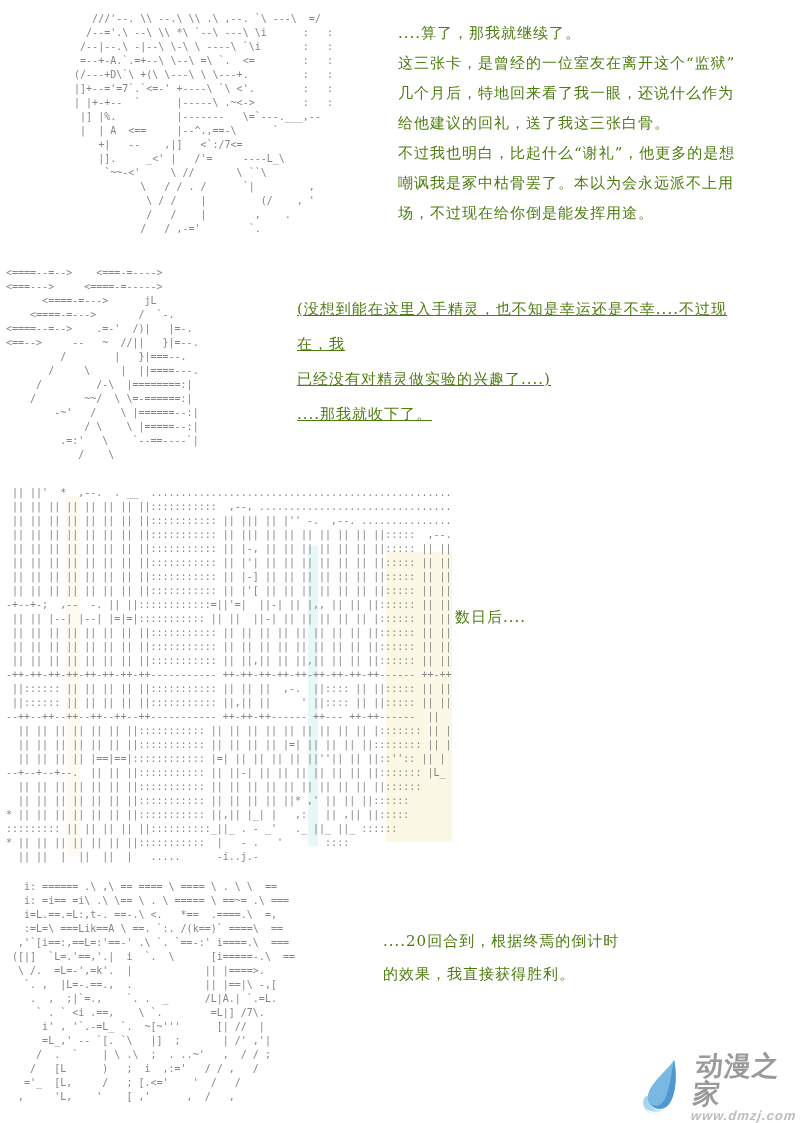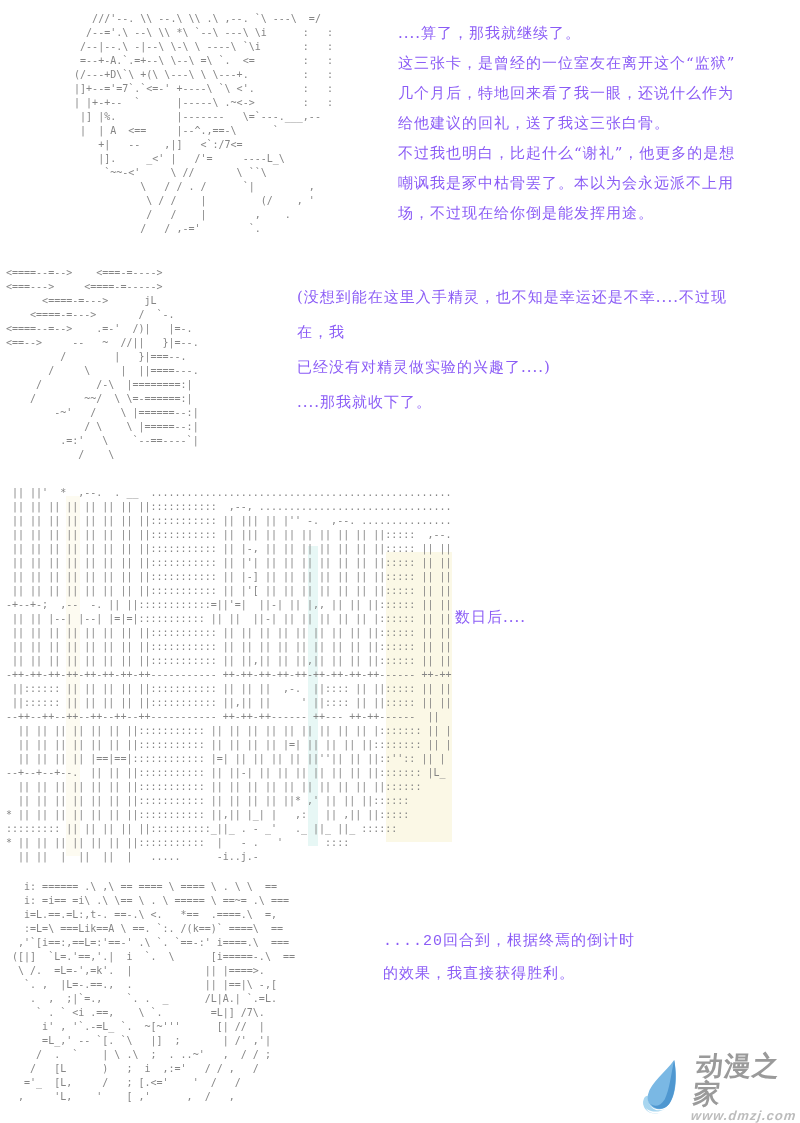--- a/index.html
+++ b/index.html
@@ -3,26 +3,26 @@
 <meta charset="utf-8">
 <style>
   html,body{margin:0;padding:0;background:#ffffff;}
   #canvas{position:relative;width:800px;height:1123px;background:#ffffff;overflow:hidden;
           font-family:"Liberation Sans",sans-serif;}
   .aa{position:absolute;margin:0;white-space:pre;color:#858585;
       font-family:"DejaVu Sans Mono",monospace;font-size:10px;line-height:14px;
       letter-spacing:0;}
   .aa-wrap{position:absolute;}
   .tint{position:absolute;pointer-events:none;}
-  .narration{position:absolute;color:#8b5cf6;white-space:pre-line;
+  .narration{position:absolute;color:#4d7c0f;white-space:pre-line;
              font-family:"DejaVu Serif",serif;font-size:15px;letter-spacing:1px;}
   .nb1{left:398px;top:18px;width:360px;line-height:30px;}
-  .nb2{left:297px;top:280px;width:460px;line-height:35px;}
+  .nb2{left:297px;top:292px;width:460px;line-height:35px;text-decoration:underline;}
   .nb3{left:455px;top:605px;line-height:24px;text-align:center;}
-  .nb4{left:383px;top:925px;width:300px;line-height:33px;font-family:Liberation Mono, monospace;}
+  .nb4{left:383px;top:925px;width:300px;line-height:33px;}
   .footer-logo{position:absolute;left:634px;top:1058px;width:160px;height:58px;
                display:flex;align-items:center;}
   .logo-icon{width:56px;height:58px;flex:0 0 auto;}
   .logo-text{margin-left:4px;transform:skewX(-6deg);}
   .site-name{font-size:27px;font-weight:bold;color:#9a9a9a;line-height:28px;
              font-family:"Liberation Sans",sans-serif;letter-spacing:1px;}
   .site-url{font-size:13px;font-weight:bold;font-style:italic;color:#bcbcbc;
             letter-spacing:1px;line-height:15px;font-family:"Liberation Sans",sans-serif;}
 </style>
 </head>

